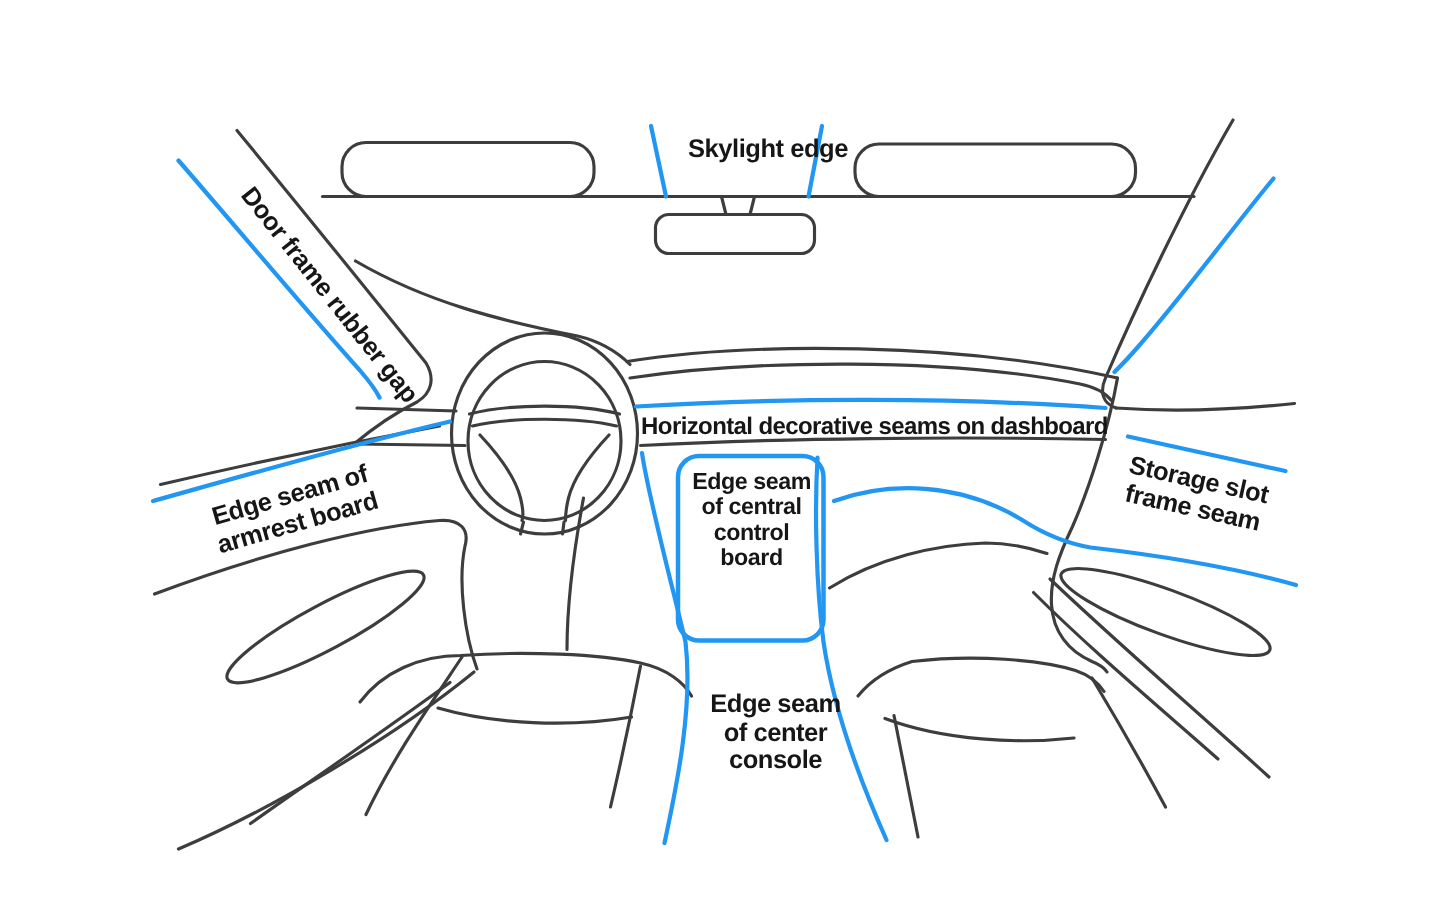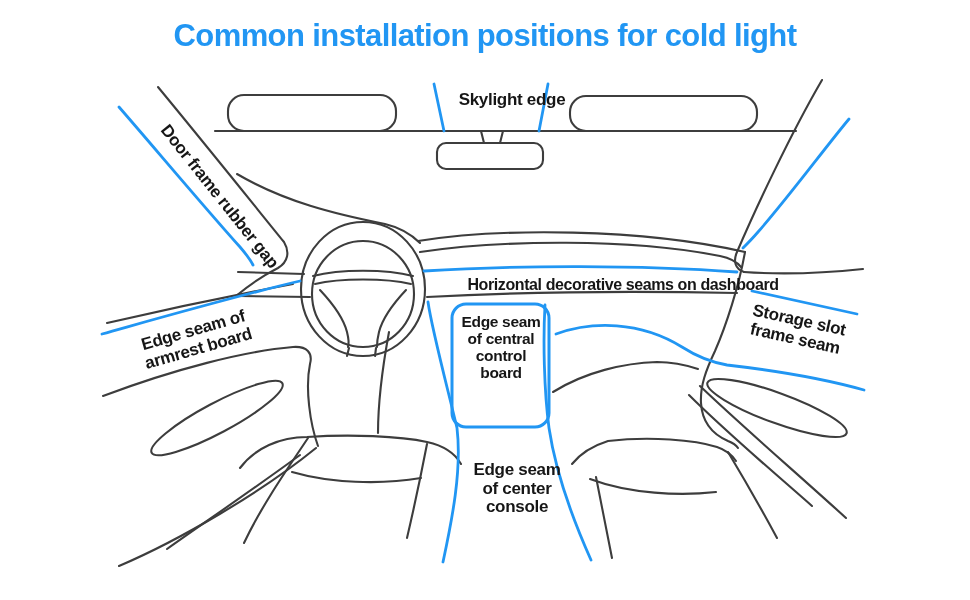--- a/index.html
+++ b/index.html
@@ -24,29 +24,28 @@
   .lbl{
     position:absolute;transform:translate(-50%,-50%);
     color:var(--label,#161616);
     font-weight:700;font-size:17px;line-height:1.1;letter-spacing:-0.3px;
     text-align:center;white-space:pre-line;
   }
   .lbl.nowrap{white-space:nowrap;}
   .lbl.rot-doorframe{transform:translate(-50%,-50%) rotate(51.5deg);}
   .lbl.rot-armrest{transform:translate(-50%,-50%) rotate(-16deg);}
   .lbl.rot-storage{transform:translate(-50%,-50%) rotate(12.5deg);}
-  .lbl.dash-seams{font-size:16px;letter-spacing:-0.4px;margin-left:40px;}
+  .lbl.dash-seams{font-size:16px;letter-spacing:-0.4px;}
   .lbl.central{font-size:15.5px;}
 </style>
 </head>
 <body>
 
 <div class="stage">
 
-  <h1 class="title">Common installation positions for cold light</h1>
 
   <svg class="diagram" width="970" height="600" viewBox="0 0 970 600">
 
     <g>
 
       <path class="k" d="M 215,131 L 796,131"></path>
       <rect class="k" x="228" y="95" width="168" height="36" rx="16"></rect>
       <rect class="k" x="570" y="96" width="187" height="35" rx="16"></rect>
       <path class="k" d="M 481,131 L 484,143"></path>
       <path class="k" d="M 503,131 L 500,143"></path>

